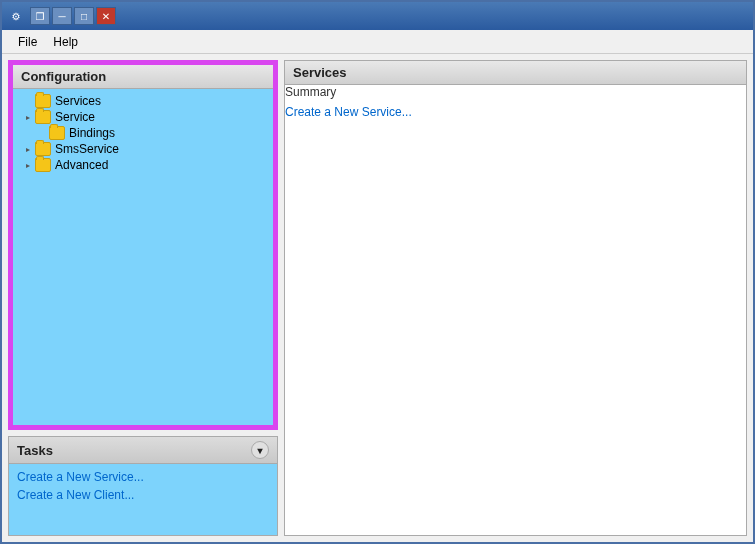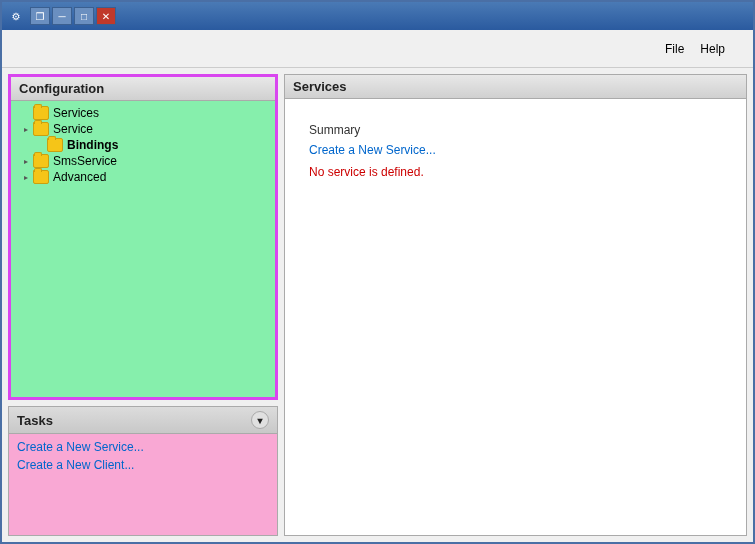--- a/index.html
+++ b/index.html
@@ -67,25 +67,24 @@
     }
 
     .title-btn.close {
       background: #c0392b;
     }
 
     
     .menu-bar {
       background: #f0f0f0;
       border-bottom: 1px solid #ccc;
-      height: 38px;
-      display: flex;
-      align-items: center;
-      padding: 0 20px;
-      justify-content: flex-end;
+      height: 24px;
+      display: flex;
+      align-items: center;
+      padding: 0 8px;
     }
 
     .menu-item {
       padding: 2px 8px;
       cursor: pointer;
       font-size: 12px;
       color: #000;
     }
 
     
@@ -99,22 +98,22 @@
 
     
     .left-panel {
       width: 270px;
       display: flex;
       flex-direction: column;
       gap: 6px;
     }
 
     .panel-box {
-      border: 3px solid #d946ef;
-      background: #86efac;
+      border: 5px solid #d946ef;
+      background: #7dd3fc;
       flex: 1;
       overflow: hidden;
     }
 
     .panel-header {
       background: linear-gradient(to bottom, #e8e8e8, #d0d0d0);
       border-bottom: 1px solid #aaa;
       padding: 4px 8px;
       font-weight: bold;
       font-size: 13px;
@@ -170,27 +169,27 @@
       border-bottom: none;
       border-radius: 2px 2px 0 0;
     }
 
     .tree-label {
       font-size: 12px;
       color: #000;
     }
 
     .indent-1 { margin-left: 4px; }
-    .indent-2 { margin-left: 18px; font-weight: bold; }
+    .indent-2 { margin-left: 18px; }
 
     
     .tasks-panel {
-      height: 130px;
+      height: 100px;
       border: 1px solid #aaa;
-      background: #f9a8d4;
+      background: #7dd3fc;
       flex-shrink: 0;
     }
 
     .tasks-header {
       background: linear-gradient(to bottom, #dcdcdc, #c8c8c8);
       border-bottom: 1px solid #aaa;
       padding: 4px 8px;
       font-weight: bold;
       font-size: 13px;
       color: #222;
@@ -237,21 +236,21 @@
     .services-header {
       background: linear-gradient(to bottom, #e8e8e8, #d0d0d0);
       border-bottom: 1px solid #aaa;
       padding: 4px 8px;
       font-weight: bold;
       font-size: 13px;
       color: #222;
     }
 
     .services-content {
-      padding: 24px;
+      padding: 0;
       flex: 1;
     }
 
     .services-summary {
       font-size: 12px;
       color: #333;
       margin-bottom: 6px;
     }
 
     .services-link {
@@ -345,18 +344,17 @@
         </div>
       </div>
 
     </div>
 
     <div class="right-panel">
       <div class="services-header">Services</div>
       <div class="services-content">
         <div class="services-summary">Summary</div>
         <a class="services-link">Create a New Service...</a>
-        <div class="no-service-text">No service is defined.</div>
       </div>
     </div>
 
   </div>
 </div>
 
 </body></html>

